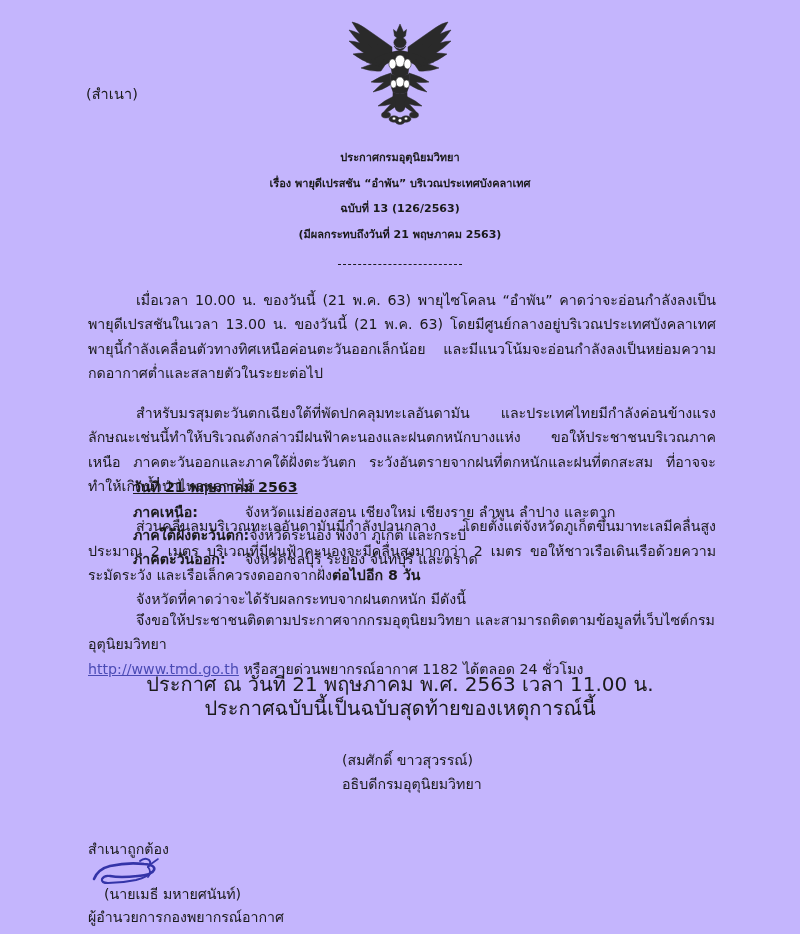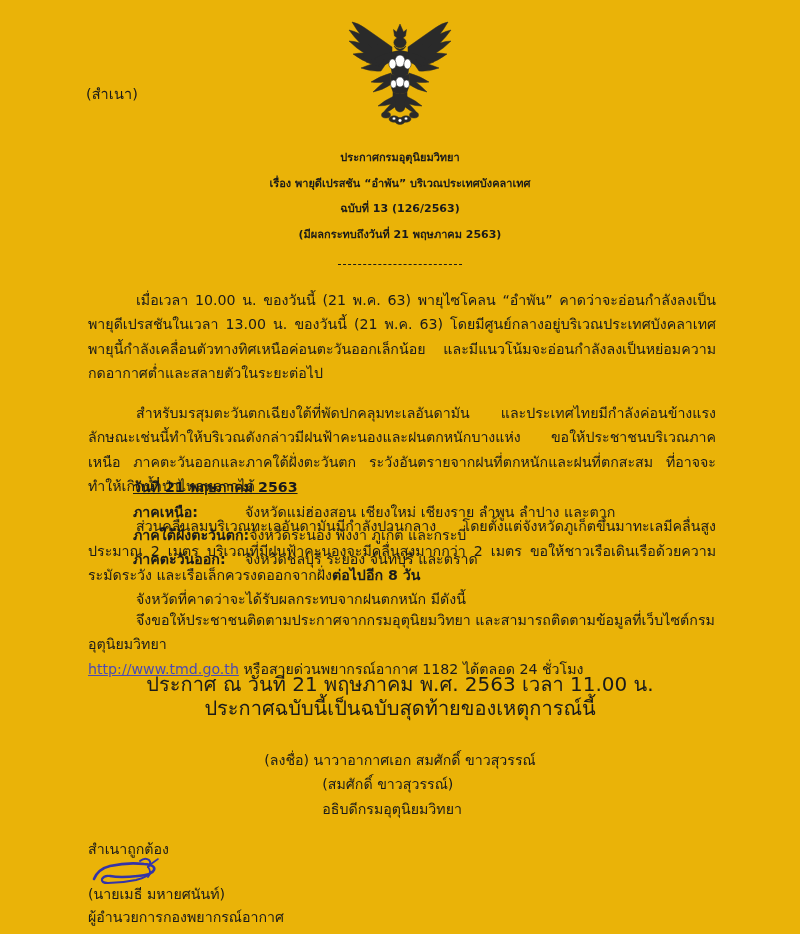--- a/index.html
+++ b/index.html
@@ -10,21 +10,21 @@
   }
   body {
     font-family: "DejaVu Sans", "Liberation Sans", sans-serif;
     color: #1a1a1a;
   }
   #page {
     position: relative;
     width: 800px;
     height: 934px;
     margin: 0 auto;
-    background: #eab308;
+    background: #c4b5fd;
     overflow: hidden;
     box-sizing: border-box;
   }
 
   
   .copy-mark {
     position: absolute;
     left: 86px;
     top: 82px;
     font-size: 14.5px;
@@ -182,21 +182,21 @@
     font-size: 14.2px;
     line-height: 23px;
   }
   .cert-text { white-space: nowrap; }
   .cert-sign {
     height: 30px;
     margin: -6px 0 -2px 0;
     position: relative;
   }
   .cert-sign svg { display: block; }
-  .cert-name { white-space: nowrap; }
+  .cert-name { white-space: nowrap; margin-left: 16px; }
   .cert-role { white-space: nowrap; }
 </style>
 </head>
 <body>
 
 <div id="page">
 
   <div class="copy-mark">(สำเนา)</div>
 
   <div class="emblem-wrap">
@@ -311,21 +311,20 @@
     <div><a class="link" href="#">http://www.tmd.go.th</a> <span>หรือสายด่วนพยากรณ์อากาศ 1182 ได้ตลอด 24 ชั่วโมง</span></div>
   </div>
 
   <div class="issue-block">
     <div>ประกาศ  ณ วันที่ 21 พฤษภาคม พ.ศ. 2563 เวลา 11.00 น.</div>
     <div>ประกาศฉบับนี้เป็นฉบับสุดท้ายของเหตุการณ์นี้</div>
   </div>
 
   <div class="sig-block">
     <div class="sig-inner">
-      <div class="sig-l1">(ลงชื่อ) นาวาอากาศเอก   สมศักดิ์  ขาวสุวรรณ์</div>
       <div class="sig-l2">(สมศักดิ์ ขาวสุวรรณ์)</div>
       <div class="sig-l3">อธิบดีกรมอุตุนิยมวิทยา</div>
     </div>
   </div>
 
   <div class="cert-block">
     <div class="cert-text">สำเนาถูกต้อง</div>
     <div class="cert-sign">
       <svg width="110" height="34" viewBox="0 0 110 34" aria-hidden="true">
         <g fill="none" stroke="#3434a8" stroke-linecap="round" stroke-linejoin="round">

